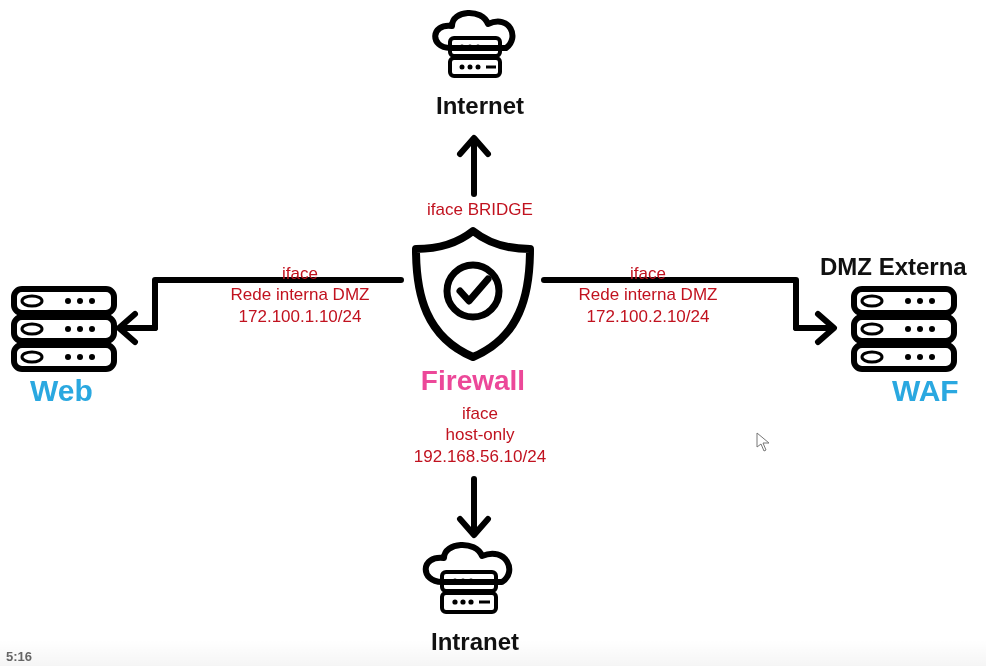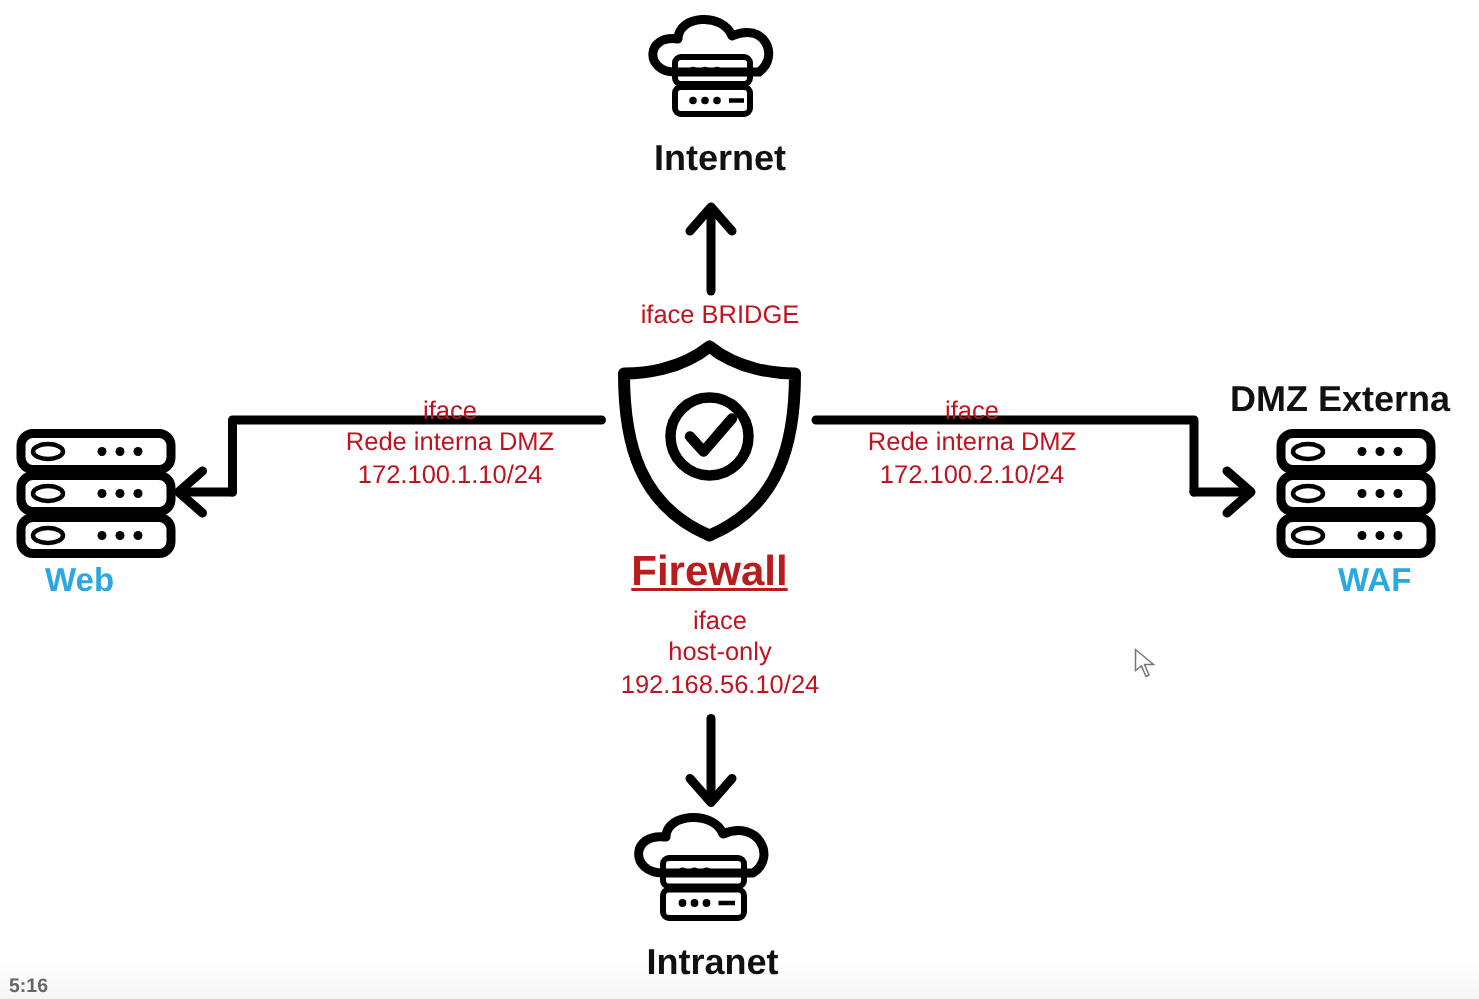--- a/index.html
+++ b/index.html
@@ -21,34 +21,33 @@
   .node-label {
     font-size: 24px;
     font-weight: 600;
     color: #111;
     text-align: center;
     white-space: nowrap;
   }
   .center-label {
     font-size: 28px;
     font-weight: 700;
-    color: #b91c1c;
+    color: #ec4899;
     text-align: center;
-    text-decoration: underline;
   }
   .iface-label {
     color: #c1121f;
     font-weight: 400;
     font-size: 17px;
     text-align: center;
     line-height: 1.25;
     white-space: nowrap;
   }
   .sub-label {
-    font-size: 22px;
+    font-size: 30px;
     font-weight: 700;
     color: #2aa8e0;
     text-align: left;
   }
   svg { overflow: visible; }
   .stroke { stroke: #000; fill: none; }
   .thick { stroke-width: 6; }
   .mid  { stroke-width: 4; }
   .thin { stroke-width: 3; }
   .timebar {

